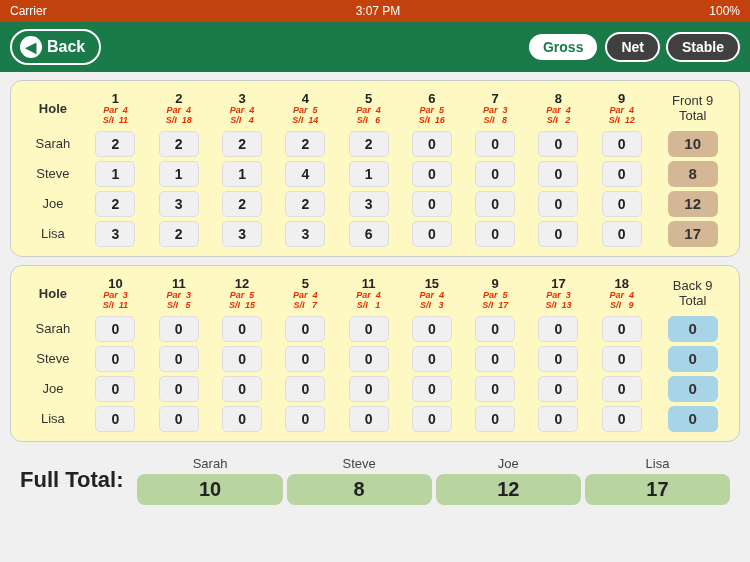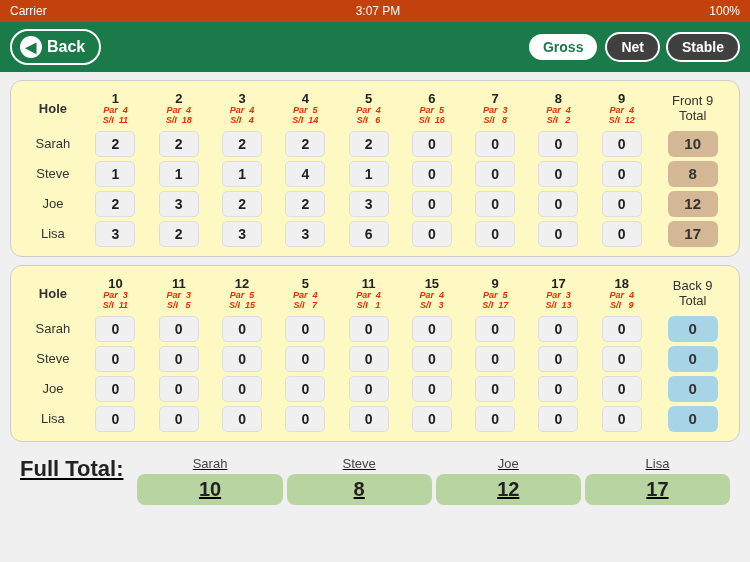--- a/index.html
+++ b/index.html
@@ -197,24 +197,23 @@
 
     
     .header-row th {
       padding-bottom: 2px;
       padding-top: 2px;
     }
 
     
     .full-total-section {
       display: flex;
-      align-items: flex-start;
+      align-items: center;
       padding: 6px 10px;
       gap: 4px;
-      text-decoration: underline;
     }
 
     .full-total-label {
       font-size: 22px;
       font-weight: 700;
       color: #222;
       margin-right: 10px;
       white-space: nowrap;
     }
 

